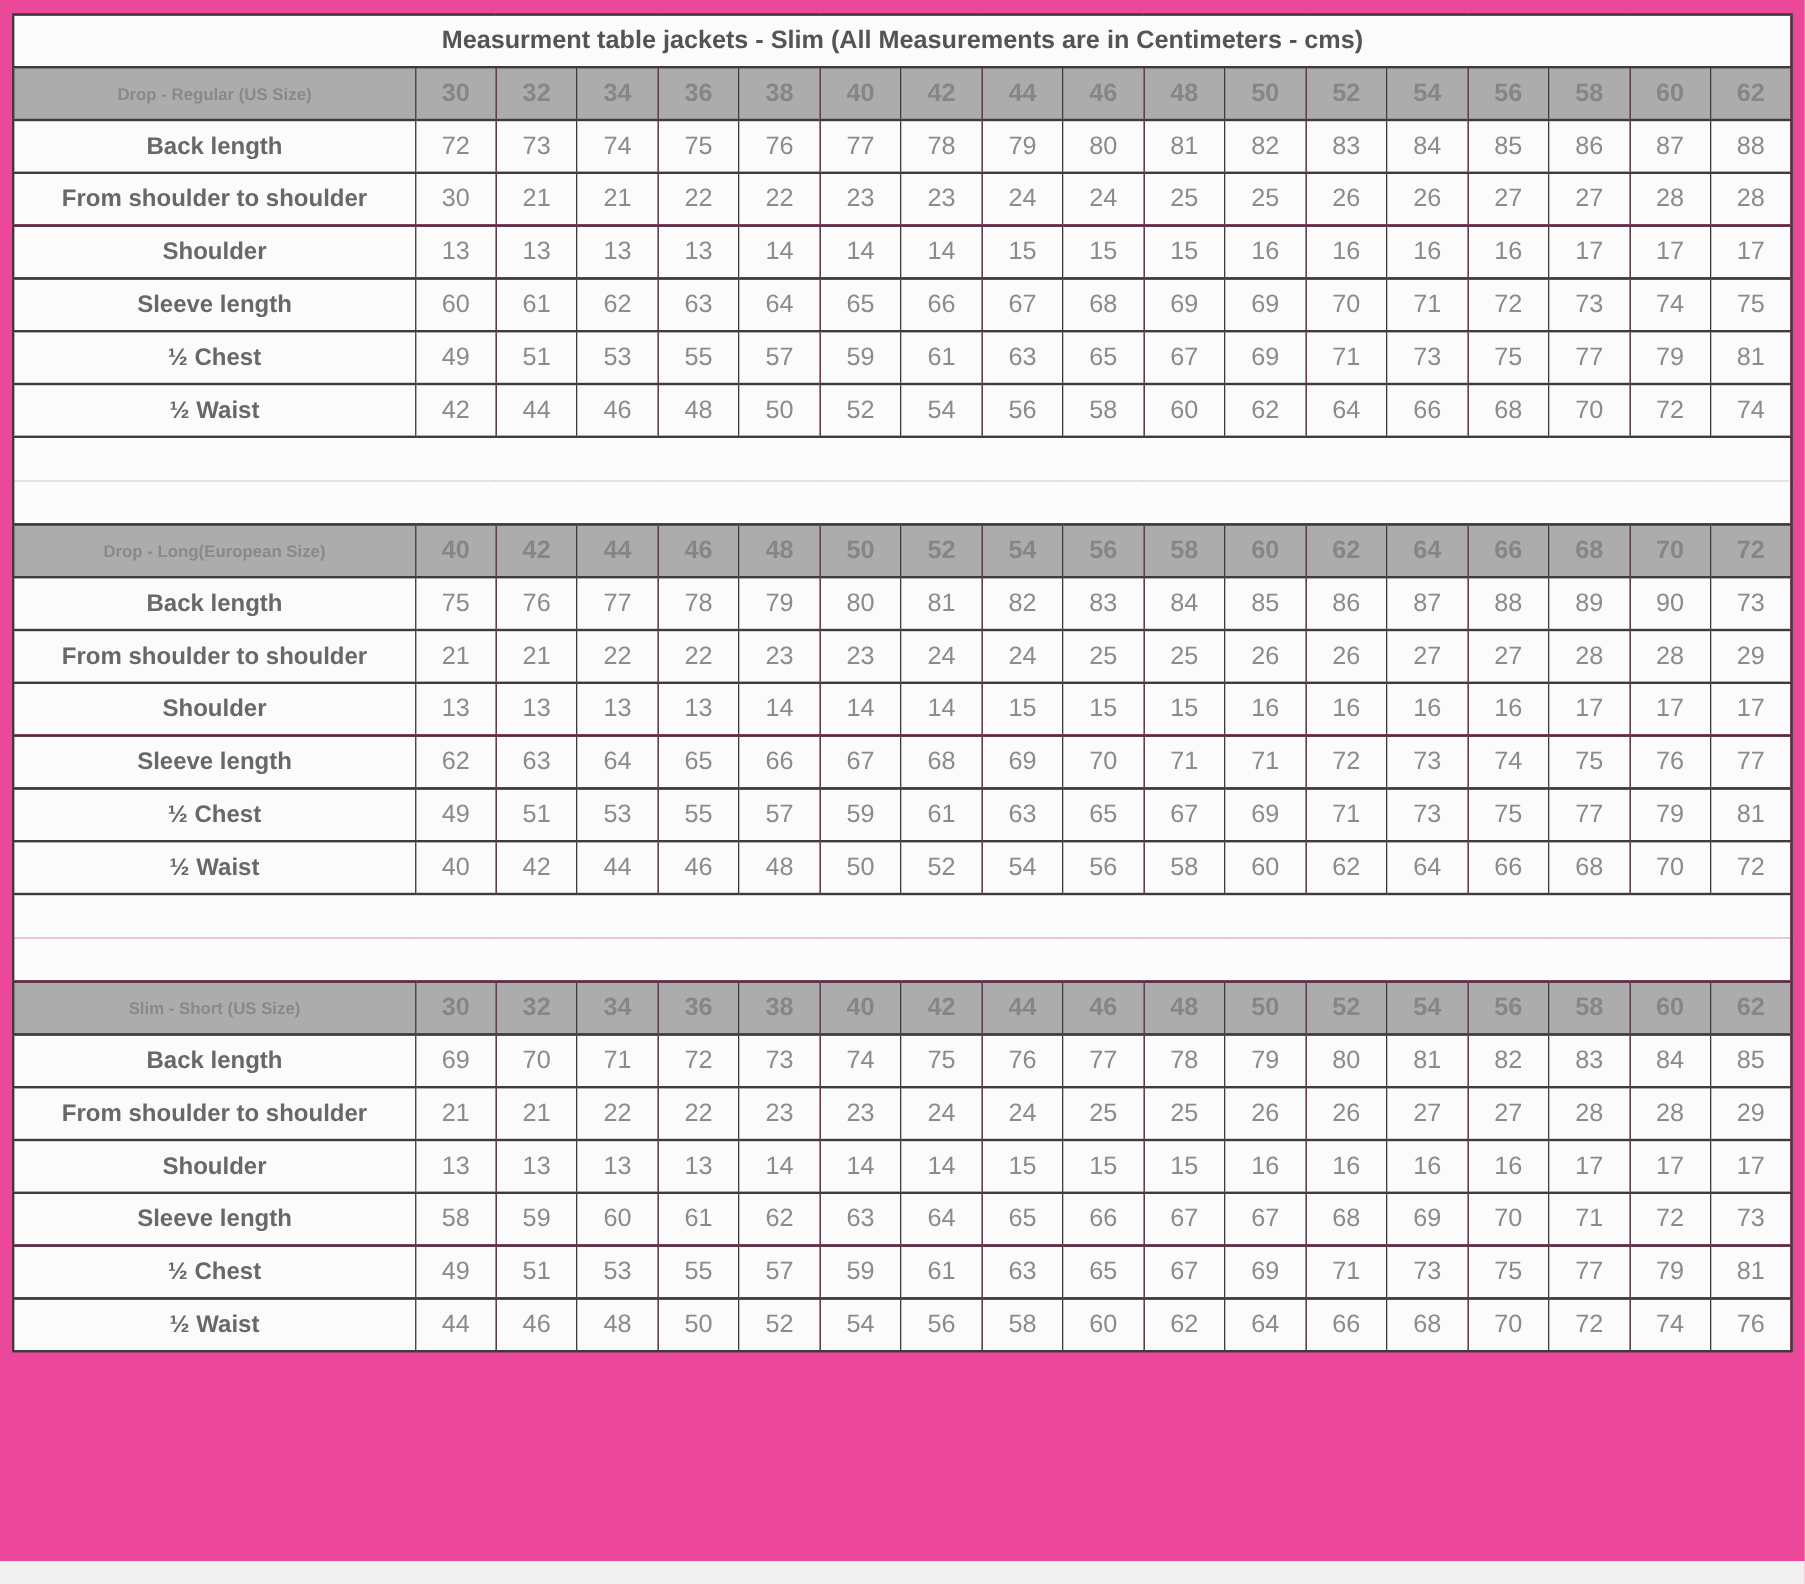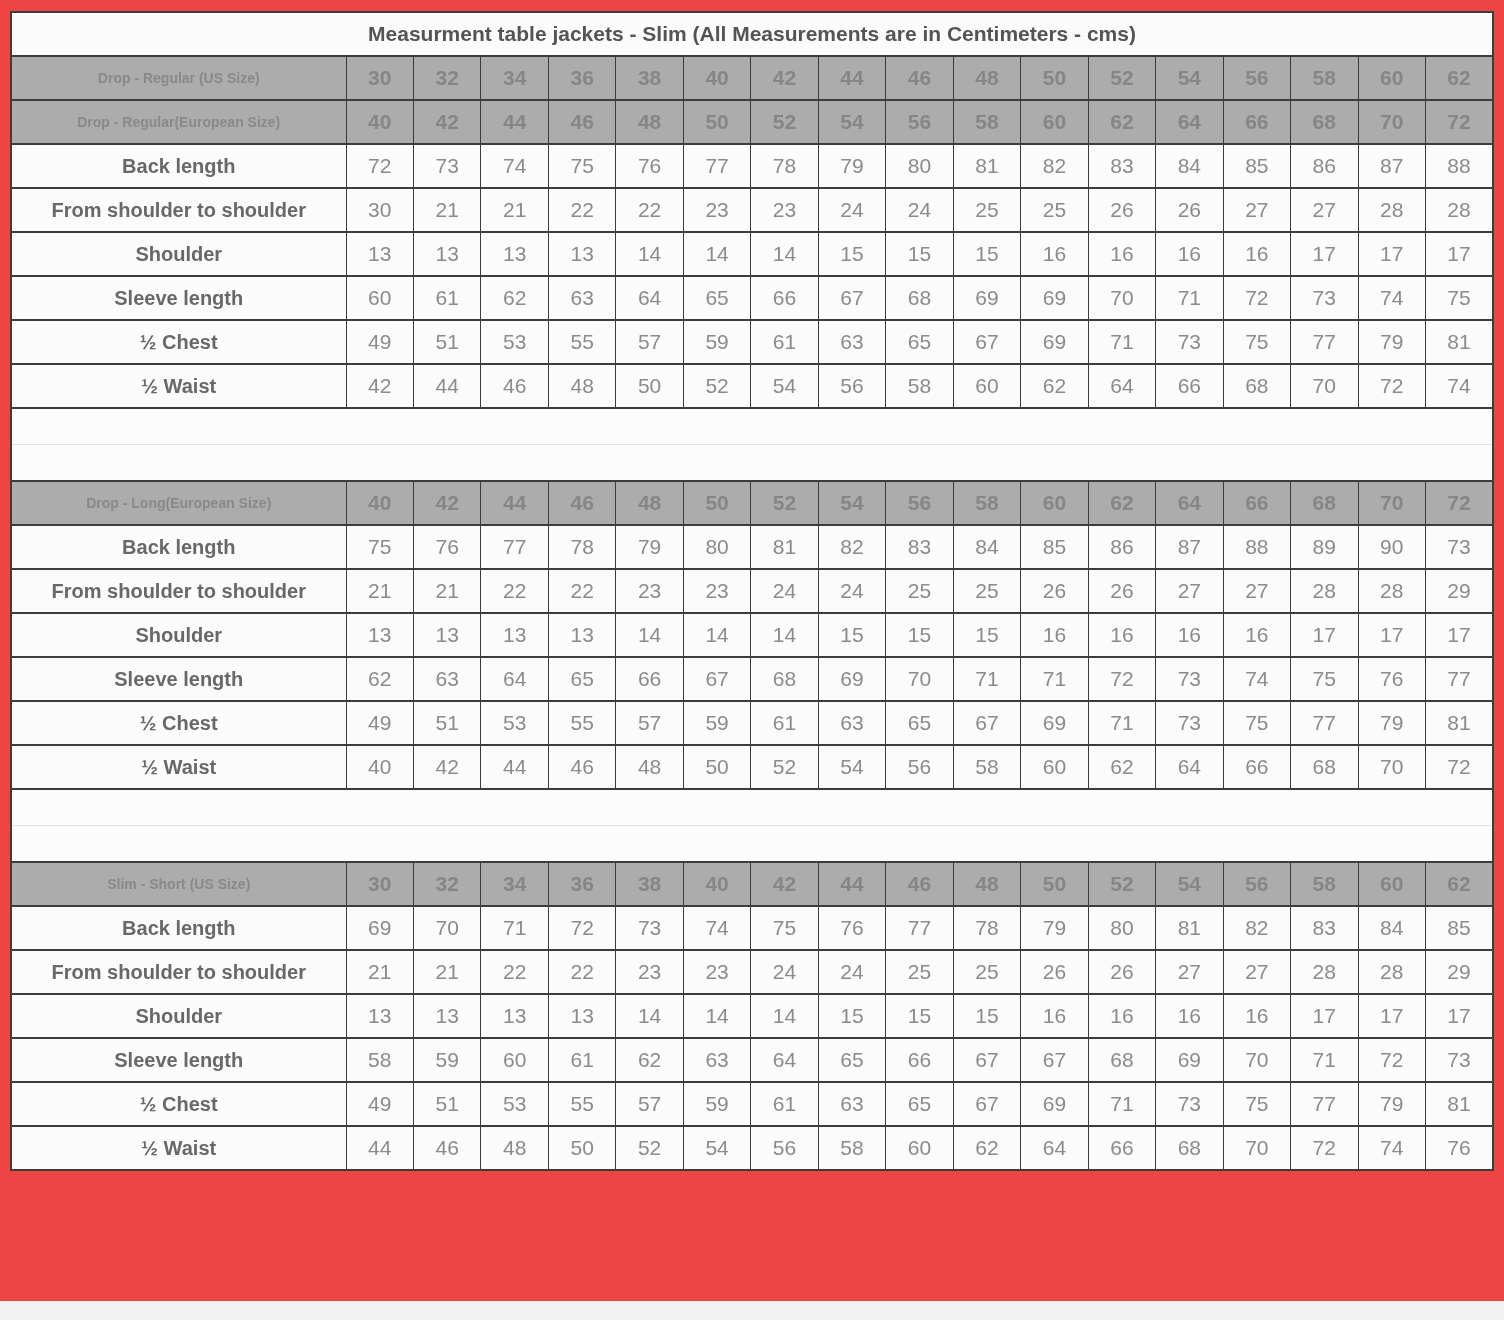--- a/index.html
+++ b/index.html
@@ -6,21 +6,21 @@
     margin: 0;
     padding: 0;
     background: #f1f1f1;
     font-family: "Liberation Sans", sans-serif;
   }
   .page {
     width: 1504px;
     height: 1301px;
     box-sizing: border-box;
     padding: 11px 10px 0 10px;
-    background: #ef4444;
+    background: #ec4899;
   }
   table.mtable {
     width: 1484px;
     border-collapse: collapse;
     table-layout: fixed;
     border: 2px solid #3c3c3c;
   }
   table.mtable td {
     border: 2px solid #3c3c3c;
     border-left-width: 1px;
@@ -91,40 +91,20 @@
           <td class="hdr">48</td>
           <td class="hdr">50</td>
           <td class="hdr">52</td>
           <td class="hdr">54</td>
           <td class="hdr">56</td>
           <td class="hdr">58</td>
           <td class="hdr">60</td>
           <td class="hdr">62</td>
         </tr>
         <tr>
-          <td class="hdr label-cell">Drop - Regular(European Size)</td>
-          <td class="hdr">40</td>
-          <td class="hdr">42</td>
-          <td class="hdr">44</td>
-          <td class="hdr">46</td>
-          <td class="hdr">48</td>
-          <td class="hdr">50</td>
-          <td class="hdr">52</td>
-          <td class="hdr">54</td>
-          <td class="hdr">56</td>
-          <td class="hdr">58</td>
-          <td class="hdr">60</td>
-          <td class="hdr">62</td>
-          <td class="hdr">64</td>
-          <td class="hdr">66</td>
-          <td class="hdr">68</td>
-          <td class="hdr">70</td>
-          <td class="hdr">72</td>
-        </tr>
-        <tr>
           <td class="label-cell">Back length</td>
           <td>72</td>
           <td>73</td>
           <td>74</td>
           <td>75</td>
           <td>76</td>
           <td>77</td>
           <td>78</td>
           <td>79</td>
           <td>80</td>

